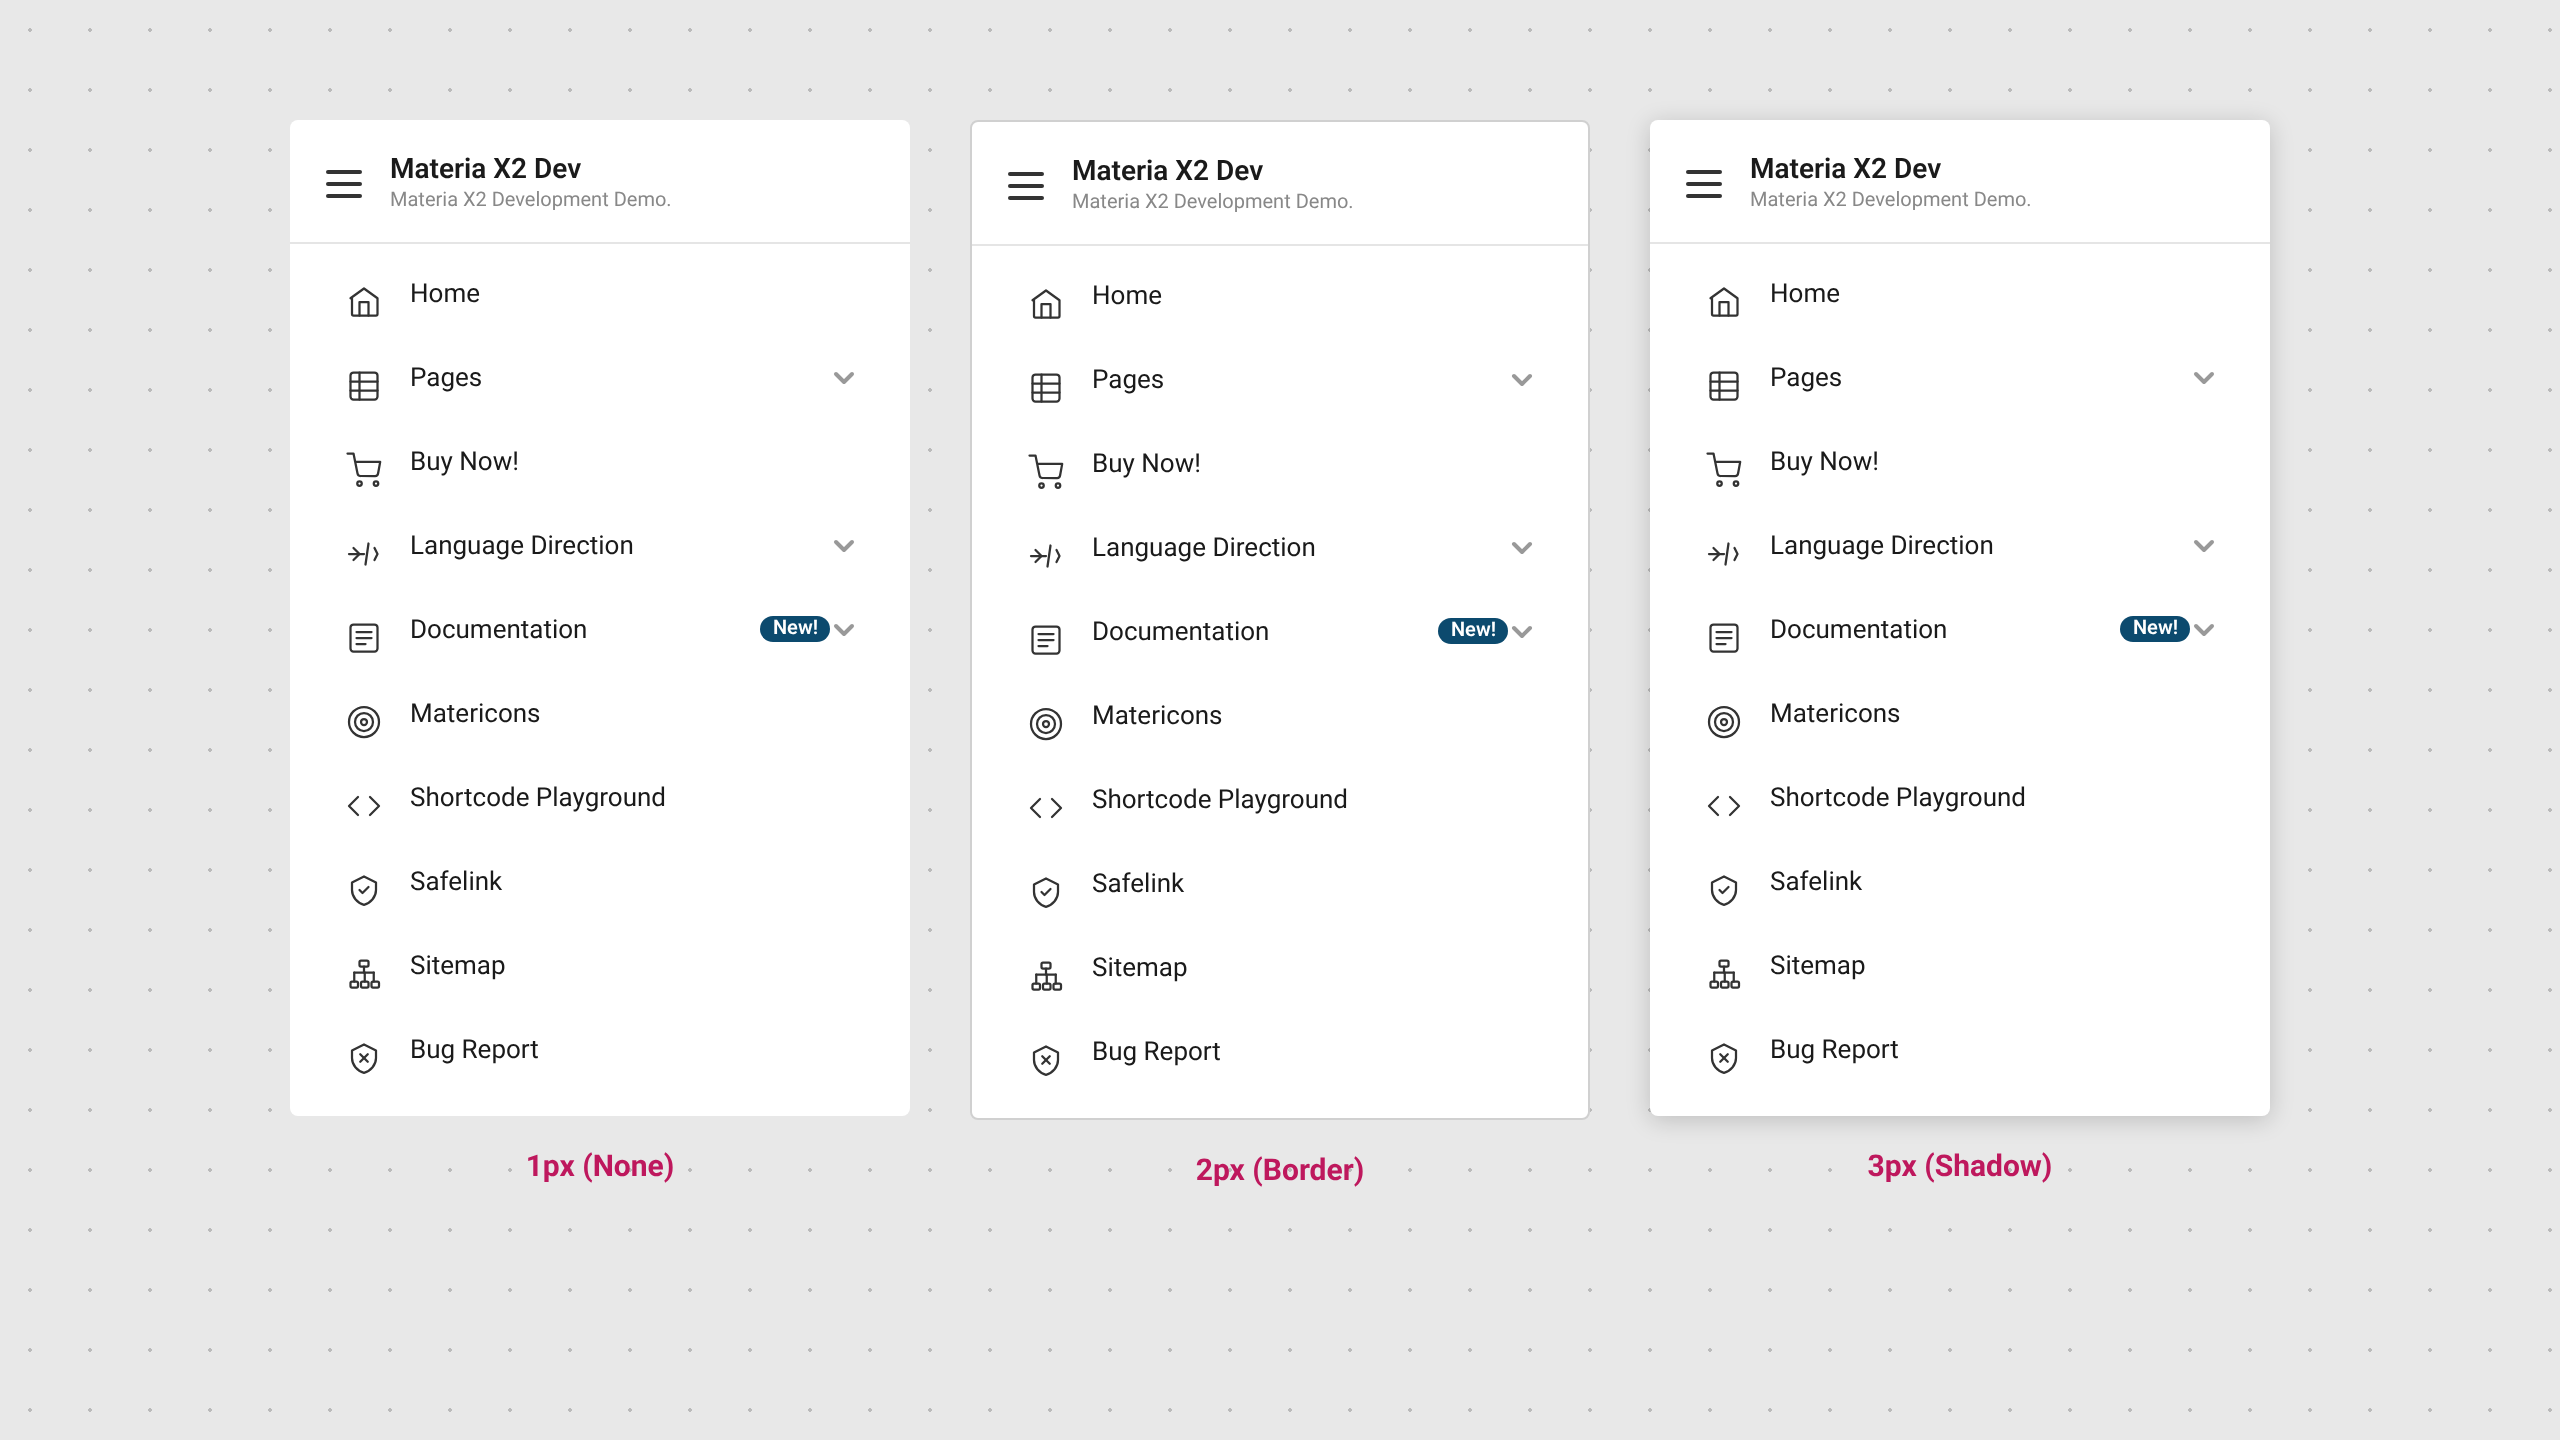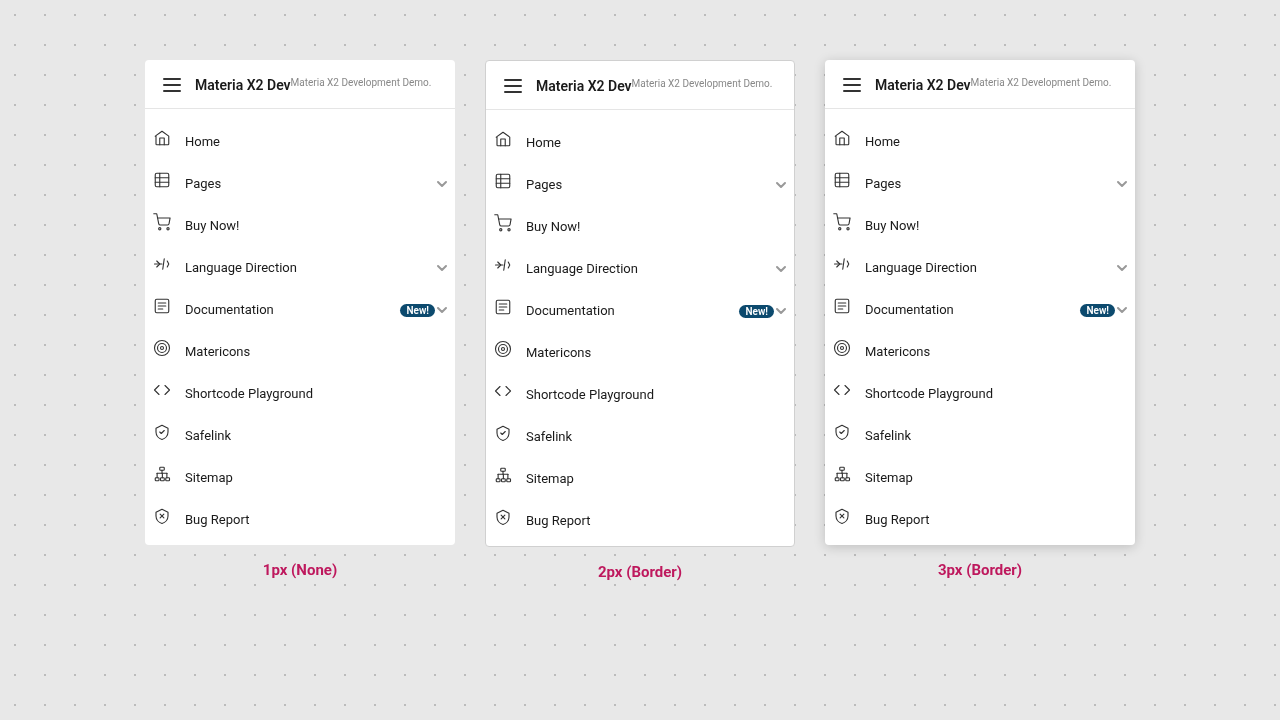--- a/index.html
+++ b/index.html
@@ -84,21 +84,21 @@
     .hamburger-icon span {
       display: block;
       height: 2px;
       background: #333;
       border-radius: 1px;
       width: 100%;
     }
 
     .header-text {
       display: flex;
-      flex-direction: row;
+      flex-direction: column;
     }
 
     .header-title {
       font-size: 14px;
       font-weight: 600;
       color: #1a1a1a;
       line-height: 1.3;
     }
 
     .header-subtitle {
@@ -106,22 +106,22 @@
       color: #888;
       line-height: 1.3;
     }
 
     .nav-list {
       padding: 8px 0;
     }
 
     .nav-item {
       display: flex;
-      align-items: flex-end;
-      padding: 10px 6px;
+      align-items: flex-start;
+      padding: 10px 26px;
       cursor: pointer;
       position: relative;
     }
 
     .nav-icon {
       width: 22px;
       height: 22px;
       flex-shrink: 0;
       margin-right: 12px;
       display: flex;
@@ -610,16 +610,16 @@
             <svg viewBox="0 0 24 24">
                 <path d="M12 3L4 7v5c0 4.5 3.4 8.7 8 9.9 4.6-1.2 8-5.4 8-9.9V7L12 3z"></path>
                 <line x1="9.5" y1="9.5" x2="14.5" y2="14.5"></line>
                 <line x1="14.5" y1="9.5" x2="9.5" y2="14.5"></line>
               </svg>
           </div>
           <span class="nav-label">Bug Report</span>
         </div>
       </nav>
     </div>
-    <span class="panel-label">3px (Border)</span>
+    <span class="panel-label">3px (Shadow)</span>
   </div>
 
 </div>
 
 </body></html>

